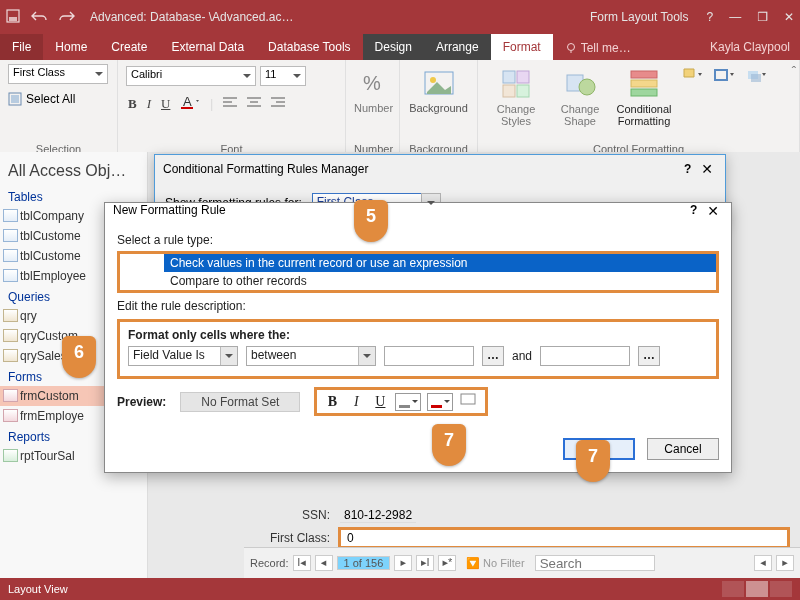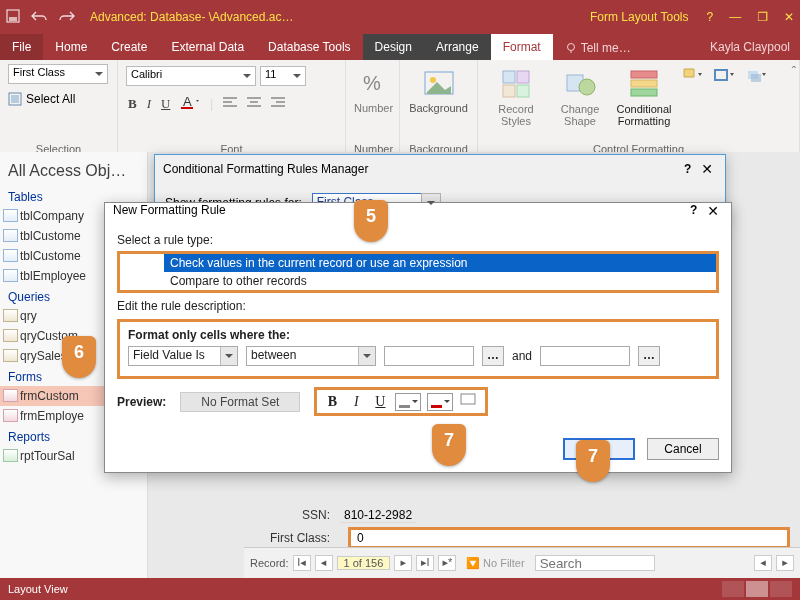--- a/index.html
+++ b/index.html
@@ -1,19 +1,19 @@
 <!DOCTYPE html>
 <html><head>
 <meta charset="utf-8">
 <style>
 * { box-sizing: border-box; margin: 0; padding: 0; font-family: "Segoe UI", sans-serif; }
 body { width: 800px; height: 600px; background: #fff; overflow: hidden; position: relative; font-size: 12px; }
 
 
-.titlebar { height: 28px; background: #A4373A; color: #fde047; display: flex; align-items: center; padding: 17px 6px; }
+.titlebar { height: 28px; background: #A4373A; color: #e5e5e5; display: flex; align-items: center; padding: 17px 6px; }
 .qat { display: flex; gap: 10px; align-items: center; }
 .qat svg, .qat span { opacity: .9; }
 .title-txt { flex: 1; text-align: left; padding-left: 14px; font-size: 12px; }
 .title-tools { padding: 0 18px; }
 .winbtns { display: flex; gap: 16px; align-items: center; }
 .winbtns span, .winbtns svg { cursor: pointer; }
 
 
 .menubar { height: 26px; background: #A4373A; display: flex; align-items: stretch; color: #fff; font-size: 12px; }
 .menubar .tab { padding: 6px 12px 5px; cursor: pointer; }
@@ -94,31 +94,31 @@
 .dlg-btn { min-width:72px; height:22px; border:1px solid #999; background:#efefef; text-align:center; line-height:20px; cursor:pointer; font-size:12px;}
 .dlg-btn.primary { border:2px solid #2a6fd6; background:#e6effa; line-height:18px;}
 
 
 .callout { position:absolute; width:34px; height:42px; background:#E18B3E; color:#fff; border-radius:6px 6px 18px 18px; text-align:center; font-size:18px; font-weight:700; line-height:32px; box-shadow:0 1px 3px rgba(0,0,0,.3);}
 .callout::after { content:""; position:absolute; bottom:-7px; left:50%; transform:translateX(-50%); border:7px solid transparent; border-top-color:#E18B3E;}
 .callout.up::after { top:-7px; bottom:auto; border-top-color:transparent; border-bottom-color:#E18B3E;}
 
 
 .under-form { position:absolute; left:250px; top:527px; right:12px;}
-.uf-row { display:flex; align-items:center; gap:20px; padding:2px 0;}
+.uf-row { display:flex; align-items:center; gap:10px; padding:2px 0;}
 .uf-lbl { width:80px; text-align:right; color:#333;}
 .uf-val { flex:1; border:1px solid #E18B3E; outline:2px solid #E18B3E; background:#fff; padding:1px 6px;}
 .ssn-row { position:absolute; left:250px; top:508px; right:12px; display:flex; gap:10px;}
 .ssn-row .uf-lbl{ width:80px; text-align:right;}
 .ssn-row .v { border-bottom:1px solid #ddd; padding:0 4px; }
 
 
 .recnav { position:absolute; left:244px; right:0; bottom:22px; height:31px; background:#f1f1f1; border-top:1px solid #ccc; display:flex; align-items:center; gap:4px; font-size:11px; padding:0 6px; color:#555;}
 .recnav .nb { width:18px; height:16px; border:1px solid #ccc; background:#fff; text-align:center; line-height:13px; cursor:pointer;}
-.recnav .rc { padding:0 6px; background:#fef9c3; border:1px solid #ccc;}
+.recnav .rc { padding:0 6px; background:#7dd3fc; border:1px solid #ccc;}
 .recnav .srch { border:1px solid #ccc; background:#fff; padding:0 4px; width:120px; height:16px;}
 .statusbar { position:absolute; left:0; right:0; bottom:0; height:22px; background:#A4373A; color:#fff; display:flex; align-items:center; padding:0 8px; font-size:11px;}
 .statusbar .sp { flex:1;}
 .viewbtns { display:flex; gap:2px;}
 .viewbtns span { width:22px; height:16px; background:rgba(255,255,255,.15); display:inline-block; cursor:pointer;}
 .viewbtns span.active { background:rgba(255,255,255,.45);}
 
 .close-x { cursor:pointer; font-size:14px; padding:0 4px;}
 .help-q { cursor:pointer; font-weight:700; padding:0 6px;}
 </style>
@@ -242,21 +242,21 @@
 
   <div class="ribbon-group rg-ctrl">
     <div class="ctrlrow">
       <div class="ctrlitem">
         <svg width="34" height="34" viewBox="0 0 34 34">
             <rect x="4" y="4" width="12" height="12" fill="#d7e4f2" stroke="#9bb8d6"></rect>
             <rect x="18" y="4" width="12" height="12" fill="#e8d7f2" stroke="#c0a5d6"></rect>
             <rect x="4" y="18" width="12" height="12" fill="#f2e6d7" stroke="#d6bfa5"></rect>
             <rect x="18" y="18" width="12" height="12" fill="#d7f2dd" stroke="#a5d6b1"></rect>
           </svg>
-        <div>Record Styles</div>
+        <div>Change Styles</div>
       </div>
       <div class="ctrlitem">
         <svg width="34" height="34" viewBox="0 0 34 34">
             <rect x="4" y="8" width="16" height="16" fill="#d7e4f2" stroke="#9bb8d6"></rect>
             <circle cx="24" cy="20" r="8" fill="#bcd89e" stroke="#8fb568"></circle>
           </svg>
         <div>Change Shape</div>
       </div>
       <div class="ctrlitem active">
         <svg width="34" height="34" viewBox="0 0 34 34">

